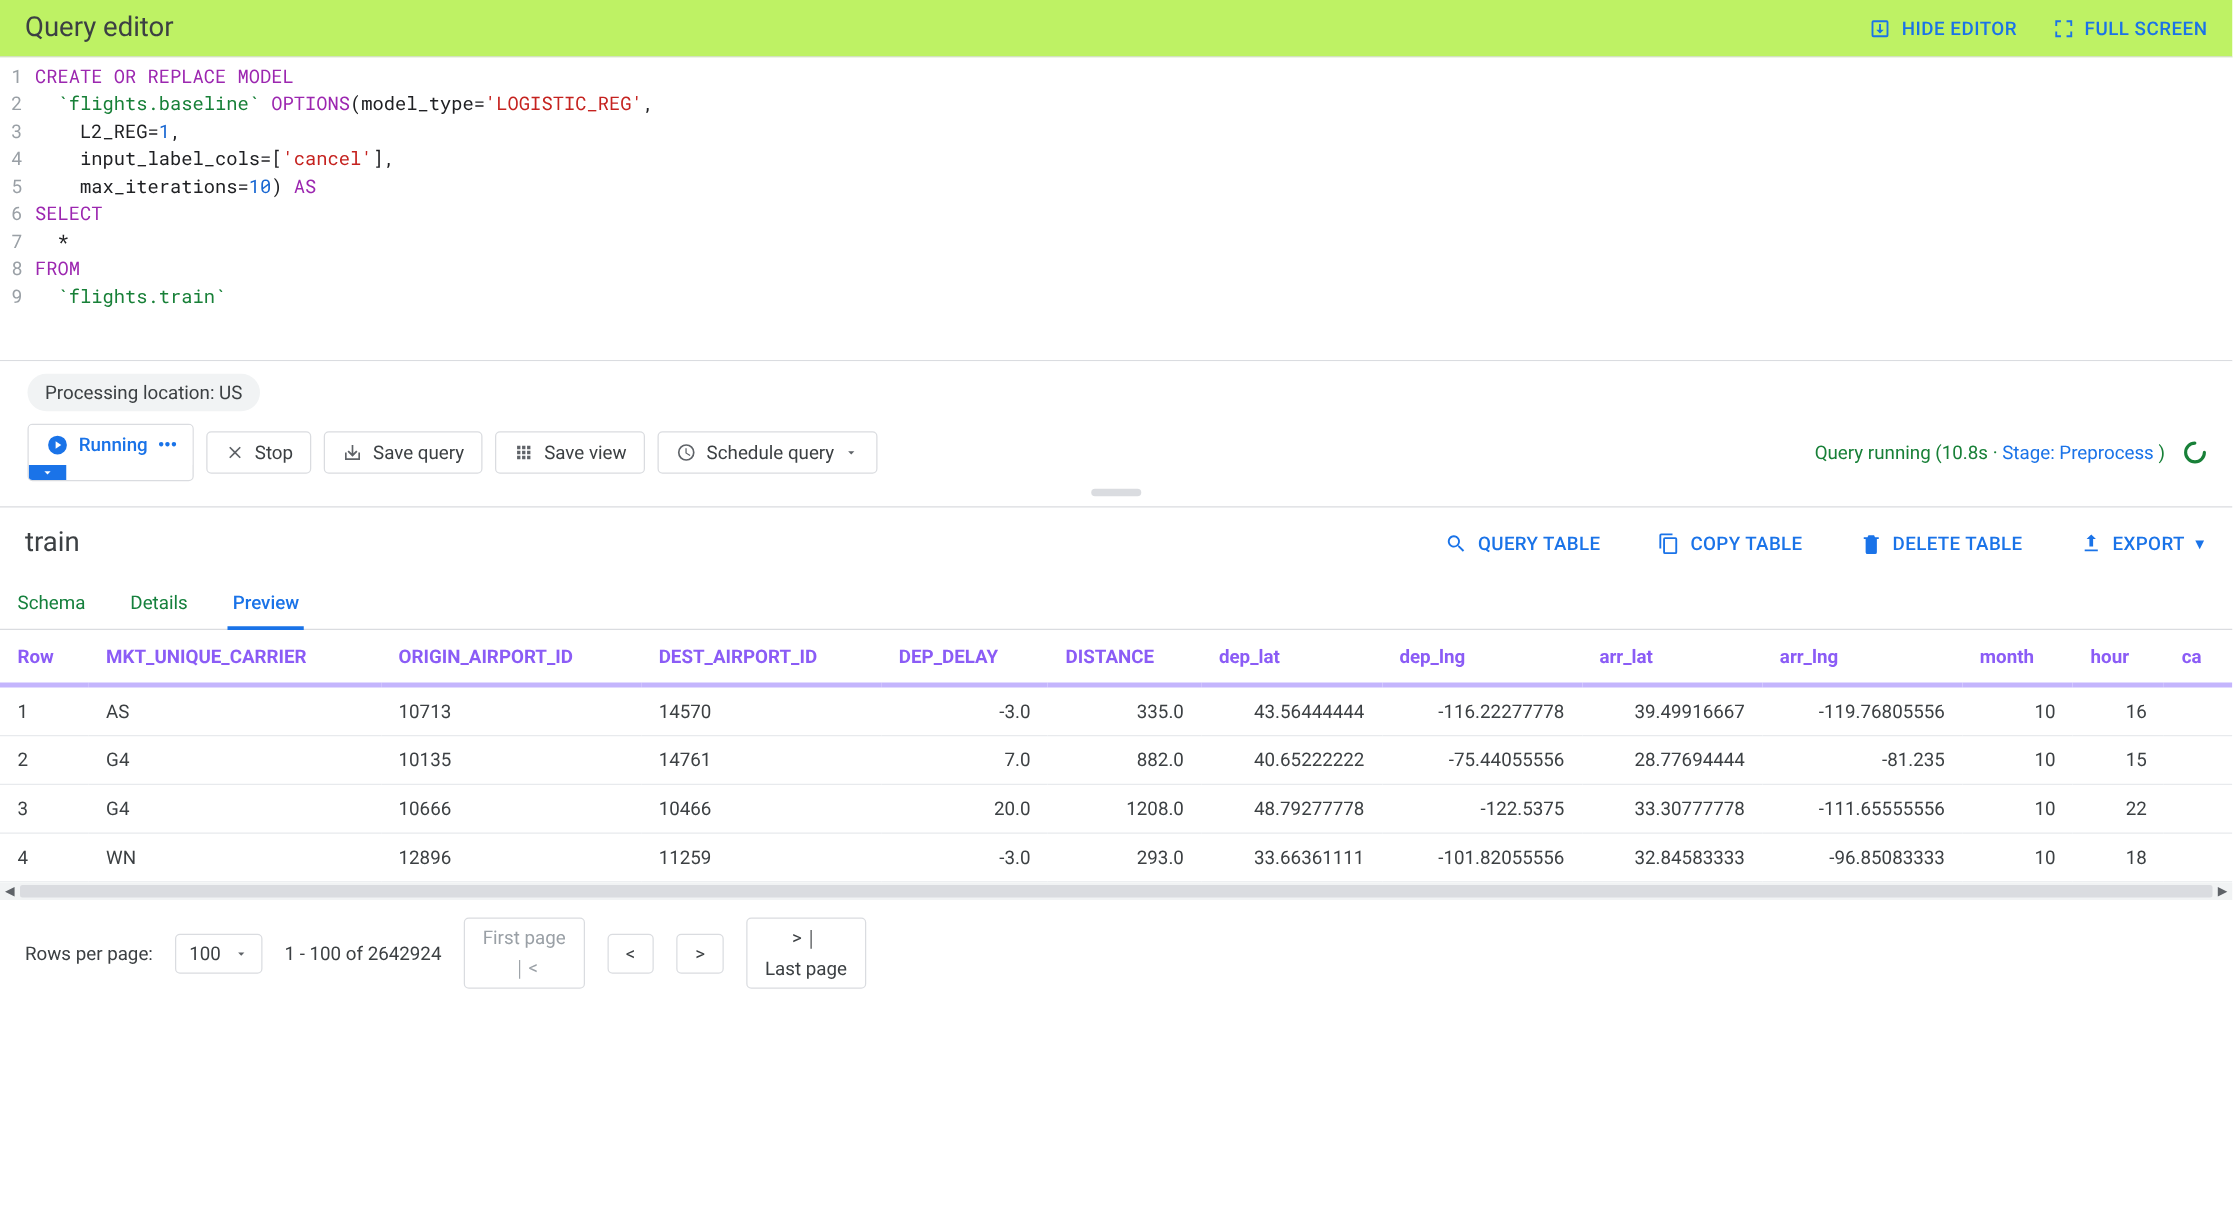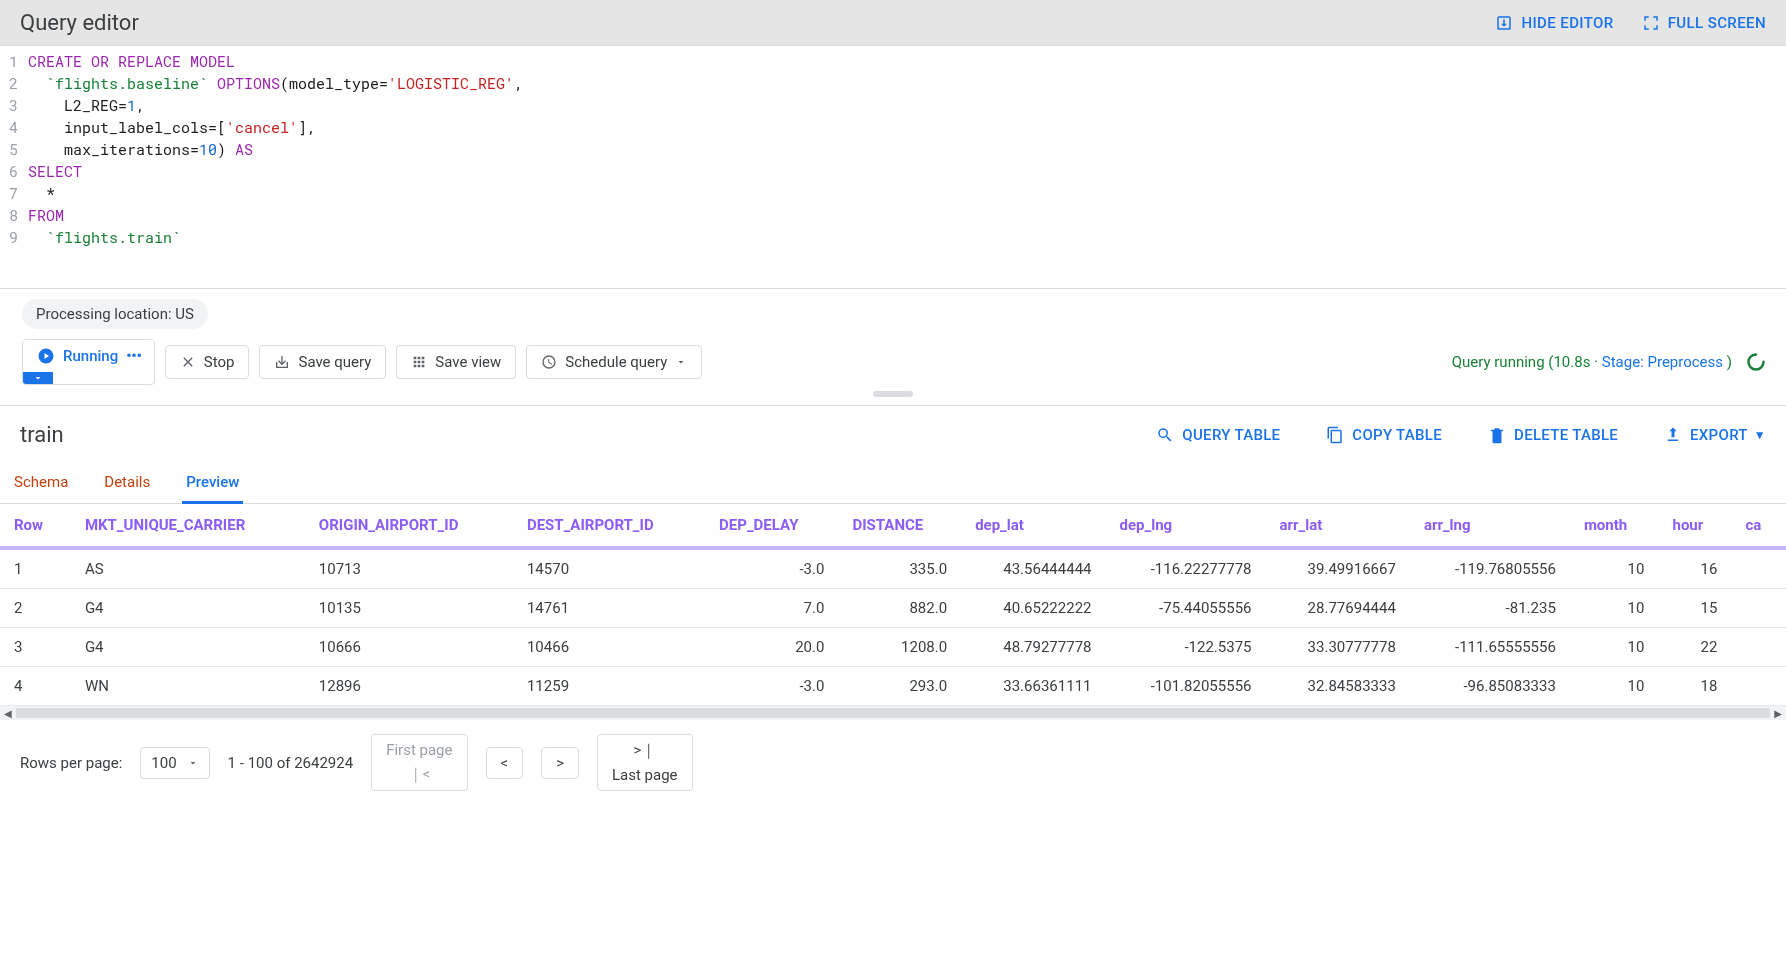--- a/index.html
+++ b/index.html
@@ -1,18 +1,18 @@
 <!DOCTYPE html>
 <html><head>
 <meta charset="utf-8">
 <style>
   * { box-sizing: border-box; margin: 0; padding: 0; }
   body { font-family: Roboto, "Helvetica Neue", Arial, sans-serif; font-size: 14px; color: #202124; background: #fff; }
   
-  .header { display: flex; align-items: center; justify-content: space-between; padding: 10px 20px; border-bottom: 1px solid #dadce0; background:#e5e5e5;}
+  .header { display: flex; align-items: center; justify-content: space-between; padding: 10px 20px; border-bottom: 1px solid #dadce0; background:#bef264;}
   .header-title { font-size: 22px; color: #3c4043; font-weight:400;}
   .header-actions { display: flex; gap: 28px; align-items:center;}
   .header-btn { display: flex; align-items: center; gap: 8px; color: #1a73e8; font-weight: 500; font-size: 15px; cursor: pointer; letter-spacing:0.4px;}
   .header-btn svg { fill: #1a73e8; }
 
   .editor { display: flex; background: #fff; font-family: "Roboto Mono", Consolas, monospace; font-size: 15px; line-height: 22px; padding: 4px 0 40px 0; border-bottom:1px solid #dadce0;}
   .gutter { text-align: right; color: #9aa0a6; padding: 0 10px 0 6px; user-select:none; min-width:28px;}
   .code { white-space: pre; flex:1;}
   .kw-purple { color: #9c27b0; }
   .str-red { color: #c5221f; }
@@ -32,21 +32,21 @@
   .status-text .stage { color:#1a73e8;}
   .spinner { width:20px; height:20px;}
 
   .table-header-bar { display:flex; align-items:center; padding:16px 20px; gap:40px; border-top:1px solid #dadce0;}
   .table-title { font-size:22px; color:#3c4043;}
   .table-actions { margin-left:auto; display:flex; gap:46px; align-items:center;}
   .taction { display:flex; align-items:center; gap:8px; color:#1a73e8; font-weight:500; font-size:15px; cursor:pointer; letter-spacing:0.3px;}
   .caret-down { color:#1a73e8; font-size:12px; margin-left:-2px;}
 
   .tabs { display:flex; gap:28px; padding:0 10px; border-bottom:1px solid #dadce0;}
-  .tab { padding:10px 4px 12px; font-size:15px; color:#c2410c; cursor:pointer; position:relative;}
+  .tab { padding:10px 4px 12px; font-size:15px; color:#15803d; cursor:pointer; position:relative;}
   .tab.active { color:#1a73e8; font-weight:500;}
   .tab.active::after { content:""; position:absolute; left:0; right:0; bottom:-1px; height:3px; background:#1a73e8;}
 
   .data-table-wrap { overflow-x:auto;}
   .data-table { width:100%; border-collapse:collapse; font-size:15px;}
   .data-table th { text-align:left; font-weight:700; color:#8b5cf6; padding:12px 14px; border-bottom:4px solid #c4b5fd; white-space:nowrap;}
   .data-table td { padding:10px 14px; border-bottom:1px solid #e8eaed; white-space:nowrap; color:#3c4043;}
   .num-cell { text-align:right;}
   
   .hscroll { height:14px; background:#f1f3f4; display:flex; align-items:center; padding:0 4px;}

